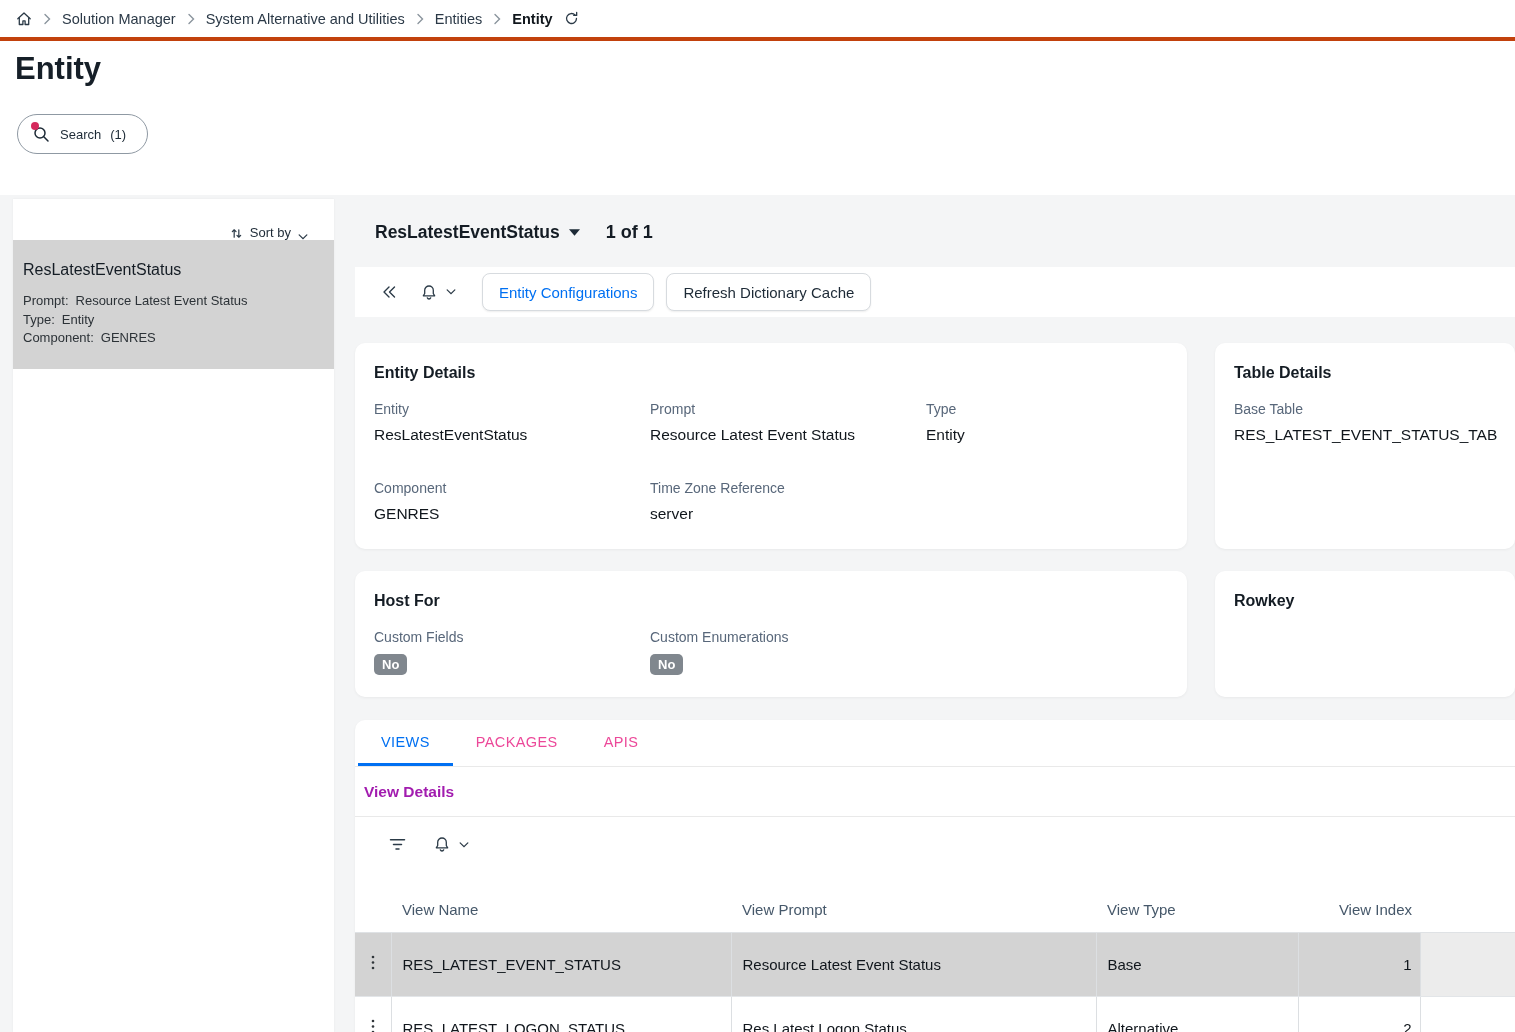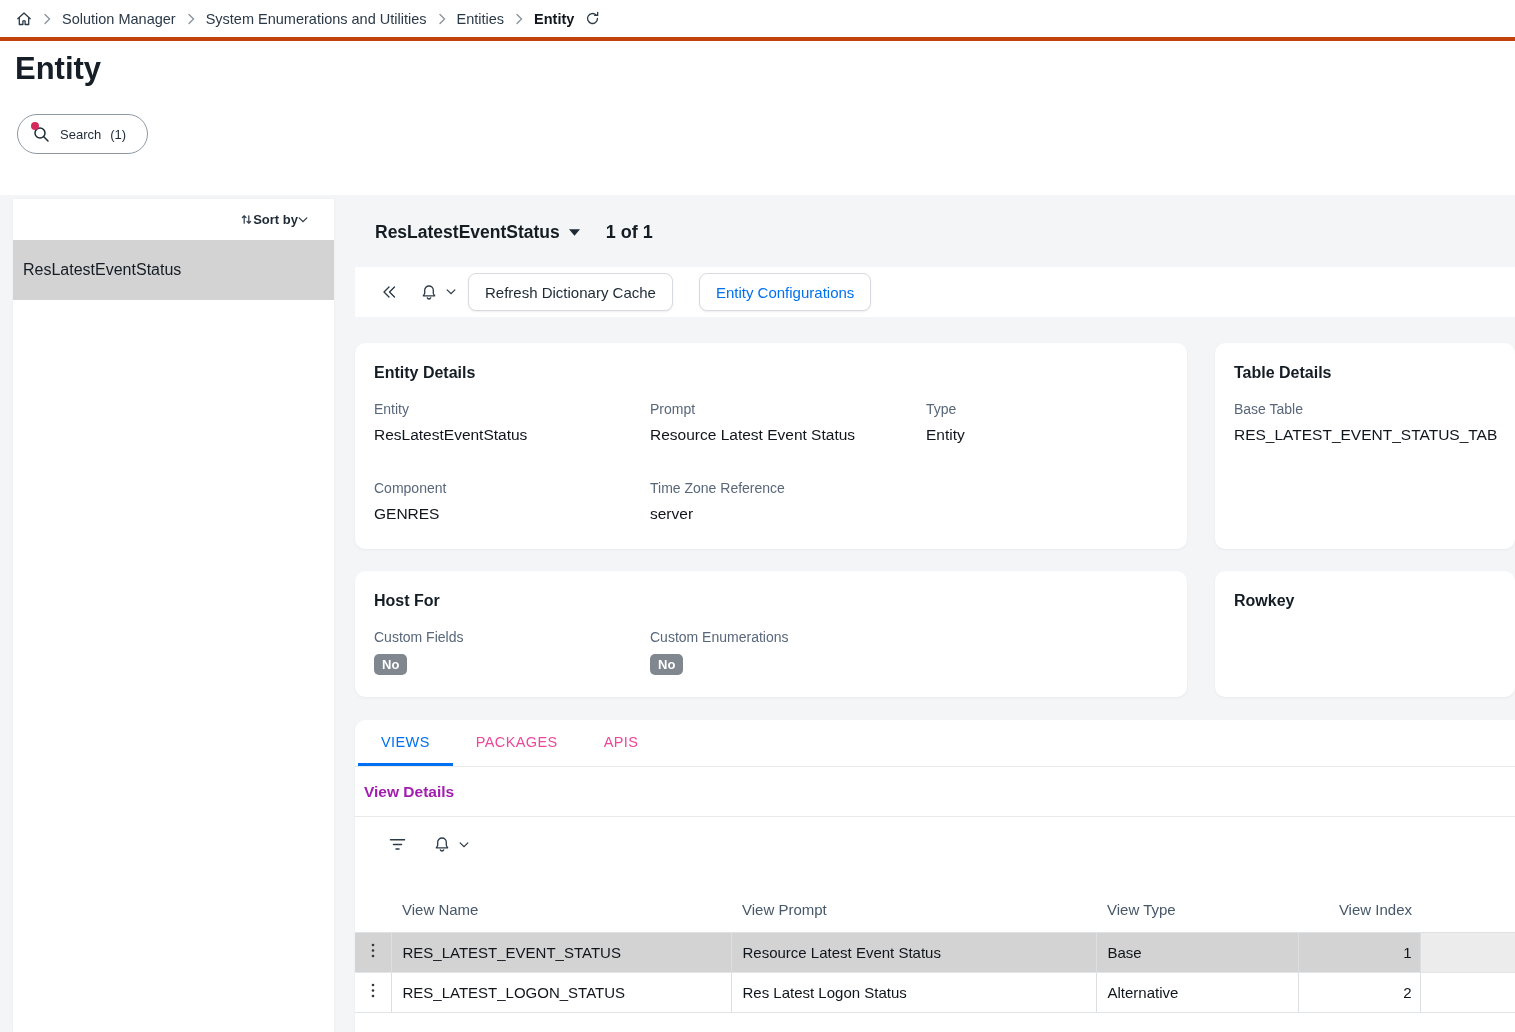--- a/index.html
+++ b/index.html
@@ -23,21 +23,21 @@
 
   
   .page-title{position:absolute;top:51px;left:15px;font-size:31px;font-weight:700;color:#161f28;}
   .search-btn{position:absolute;top:114px;left:17px;height:40px;display:flex;align-items:center;gap:9px;padding:0 21px 0 15px;background:#fff;border:1px solid #8f99a3;border-radius:20px;font-size:13px;color:#1d2a36;cursor:pointer;font-family:inherit;}
   .search-icon-wrap{position:relative;width:18px;height:18px;display:flex;align-items:flex-end;}
   .search-dot{position:absolute;top:-3px;left:-2px;width:8px;height:8px;border-radius:50%;background:var(--dot);}
 
   
   .content{position:absolute;top:195px;left:0;right:0;bottom:0;background:#f4f5f6;}
   .sidebar{position:absolute;left:13px;top:4px;width:321px;bottom:0;background:#fff;box-shadow:0 0 2px rgba(0,0,0,.06);}
-  .sort-row{height:41px;display:flex;align-items:center;justify-content:flex-end;padding-right:26px;font-size:13px;color:#1d2a36;cursor:pointer;font-weight:bold;}
+  .sort-row{height:41px;display:flex;align-items:flex-end;justify-content:flex-end;gap:7px;padding-right:26px;font-size:13px;color:#1d2a36;cursor:pointer;}
   .side-card{background:var(--selected-bg);padding:21px 10px;cursor:pointer;}
   .side-card-title{font-size:16px;color:#141c24;}
   .side-card-lines{margin-top:13px;}
   .side-line{font-size:13px;color:#2c3237;line-height:18.5px;}
   .side-line .val{margin-left:7px;}
 
   .main{position:absolute;left:355px;top:0;width:1160px;bottom:0;}
   .obj-header{display:flex;align-items:center;padding:26px 0 0 20px;}
   .obj-title{font-size:17.5px;font-weight:700;color:#141c24;line-height:22px;}
   .obj-caret{margin-left:9px;cursor:pointer;display:flex;align-items:center;}
@@ -72,21 +72,21 @@
   .tab{padding:0 23px;display:flex;align-items:center;font-size:14.5px;letter-spacing:.4px;color:#ec4899;cursor:pointer;border-bottom:3px solid transparent;height:100%;}
   .tab.active{color:var(--accent);border-bottom-color:var(--accent);}
   .section-head{padding:16px 0 15px 9px;border-bottom:1px solid #e9e9e9;}
   .section-title{font-size:15.5px;font-weight:700;color:#a21caf;}
   .views-toolbar{height:55px;display:flex;align-items:center;padding-left:34px;}
   .views-toolbar .bell-group{margin-left:28px;}
 
   table.views{width:100%;border-collapse:collapse;table-layout:fixed;}
   table.views th{height:60px;padding:16px 0 0 11px;text-align:left;vertical-align:middle;font-weight:400;font-size:15px;color:#46586a;border-bottom:1px solid #dfe2e5;}
   table.views th.num{text-align:right;padding-right:8px;padding-left:0;}
-  table.views td{height:40px;padding:0 0 0 11px;font-size:15px;color:#10161c;border-bottom:1px solid #e2e5e8;background:#fff;}
+  table.views td{height:64px;padding:0 0 0 11px;font-size:15px;color:#10161c;border-bottom:1px solid #e2e5e8;background:#fff;}
   table.views td + td{border-left:1px solid #dcdfe2;}
   table.views td.num{text-align:right;padding-right:8px;padding-left:0;}
   table.views td.dots-cell{text-align:center;padding:0;cursor:pointer;}
   tr.selected td{background:var(--selected-bg);}
   tr.selected td.filler{background:#ececec;}
 </style>
 </head>
 <body>
 
 <div class="screen">
@@ -102,21 +102,21 @@
         <svg width="8" height="12" viewBox="0 0 8 12" fill="none" stroke="#8a949d" stroke-width="1.4" stroke-linecap="round">
           <path d="M2 1.5 6.5 6 2 10.5"></path>
         </svg>
       </span>
     <span class="crumb">Solution Manager</span>
     <span class="sep">
         <svg width="8" height="12" viewBox="0 0 8 12" fill="none" stroke="#8a949d" stroke-width="1.4" stroke-linecap="round">
           <path d="M2 1.5 6.5 6 2 10.5"></path>
         </svg>
       </span>
-    <span class="crumb">System Enumerations and Utilities</span>
+    <span class="crumb">System Alternative and Utilities</span>
     <span class="sep">
         <svg width="8" height="12" viewBox="0 0 8 12" fill="none" stroke="#8a949d" stroke-width="1.4" stroke-linecap="round">
           <path d="M2 1.5 6.5 6 2 10.5"></path>
         </svg>
       </span>
     <span class="crumb">Entities</span>
     <span class="sep">
         <svg width="8" height="12" viewBox="0 0 8 12" fill="none" stroke="#8a949d" stroke-width="1.4" stroke-linecap="round">
           <path d="M2 1.5 6.5 6 2 10.5"></path>
         </svg>
@@ -156,20 +156,25 @@
         </span>
         <span>Sort by</span>
         <span class="icon-static">
           <svg width="10" height="6" viewBox="0 0 11 7" fill="none" stroke="#2b3a47" stroke-width="1.4" stroke-linecap="round">
               <path d="M1 1l4.5 4.5L10 1"></path>
             </svg>
         </span>
       </div>
       <div class="side-card">
         <div class="side-card-title">ResLatestEventStatus</div>
+        <div class="side-card-lines">
+          <div class="side-line"><span>Prompt:</span><span class="val">Resource Latest Event Status</span></div>
+          <div class="side-line"><span>Type:</span><span class="val">Entity</span></div>
+          <div class="side-line"><span>Component:</span><span class="val">GENRES</span></div>
+        </div>
       </div>
     </aside>
 
     <main class="main">
 
       <div class="obj-header">
         <span class="obj-title">ResLatestEventStatus</span>
         <span class="obj-caret icon-btn">
           <svg width="11" height="7" viewBox="0 0 10 6" fill="#1d2a36">
               <path d="M0 0h10L5 6z"></path>
@@ -191,22 +196,22 @@
                 <path d="M8 2a4.3 4.3 0 0 0-4.3 4.3v3.2L2.3 11.8h11.4l-1.4-2.3V6.3A4.3 4.3 0 0 0 8 2z"></path>
                 <path d="M6.3 13.8a1.8 1.8 0 0 0 3.4 0"></path>
               </svg>
           </span>
           <span class="icon-btn">
             <svg width="10" height="6" viewBox="0 0 11 7" fill="none" stroke="#2b3a47" stroke-width="1.4" stroke-linecap="round">
                 <path d="M1 1l4.5 4.5L10 1"></path>
               </svg>
           </span>
         </span>
+        <button class="btn primary-text">Entity Configurations</button>
         <button class="btn neutral">Refresh Dictionary Cache</button>
-        <button class="btn primary-text">Entity Configurations</button>
       </div>
 
       <div class="cards-row">
         <section class="card wide h-lg">
           <h2 class="card-title">Entity Details</h2>
           <div class="fields-grid">
             <div class="field">
               <div class="field-label">Entity</div>
               <div class="field-value">ResLatestEventStatus</div>
             </div>

